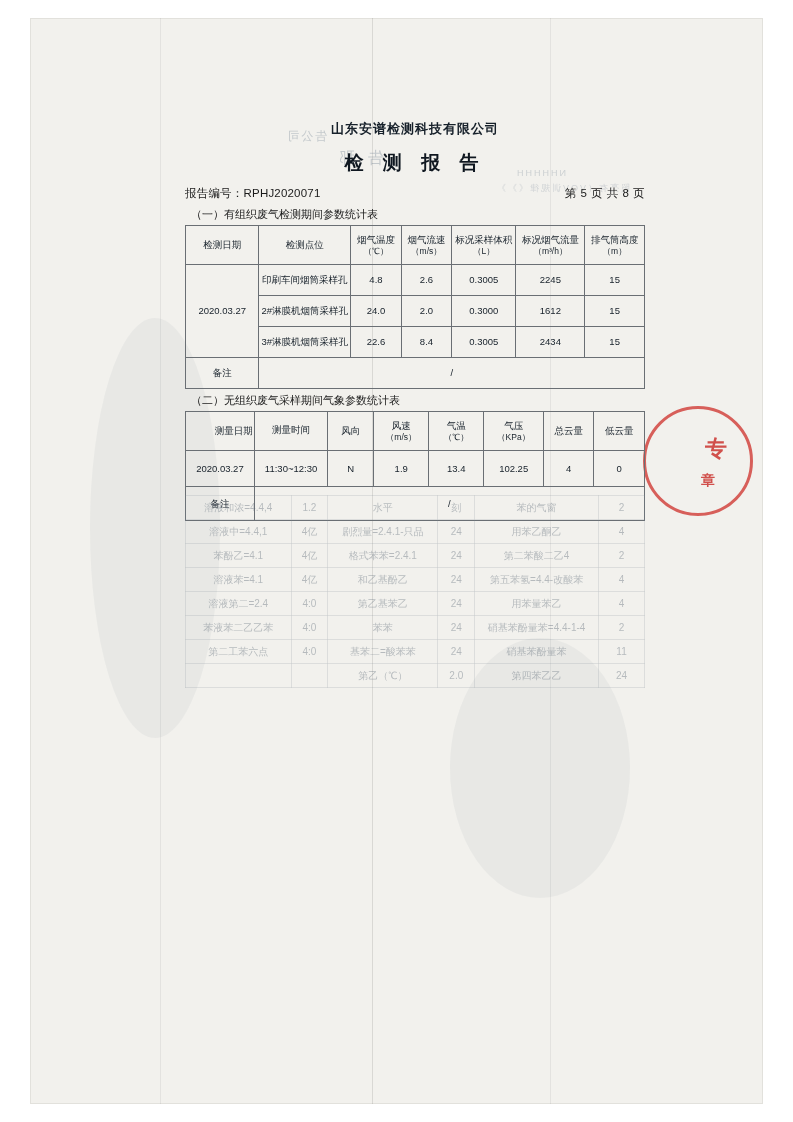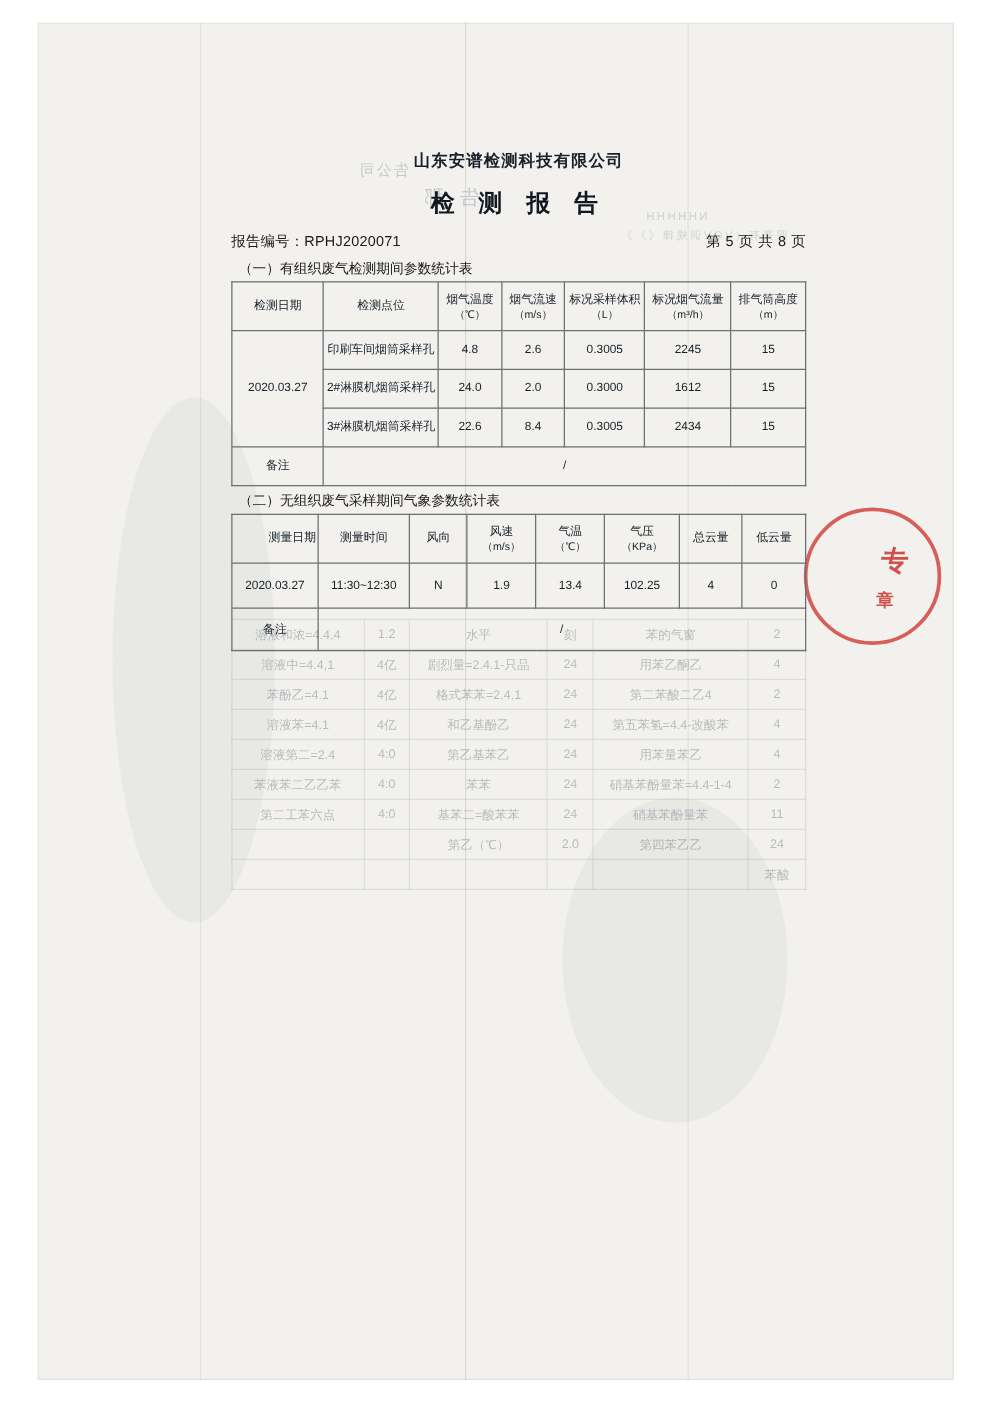--- a/index.html
+++ b/index.html
@@ -417,25 +417,17 @@
           <td>11</td>
         </tr>
         <tr>
           <td></td>
           <td></td>
           <td>第乙（℃）</td>
           <td>2.0</td>
           <td>第四苯乙乙</td>
           <td>24</td>
         </tr>
-        <tr>
-          <td></td>
-          <td></td>
-          <td></td>
-          <td></td>
-          <td></td>
-          <td>苯酸</td>
-        </tr>
       </tbody>
     </table>
   </div>
 
 </div>
 
 </body></html>

